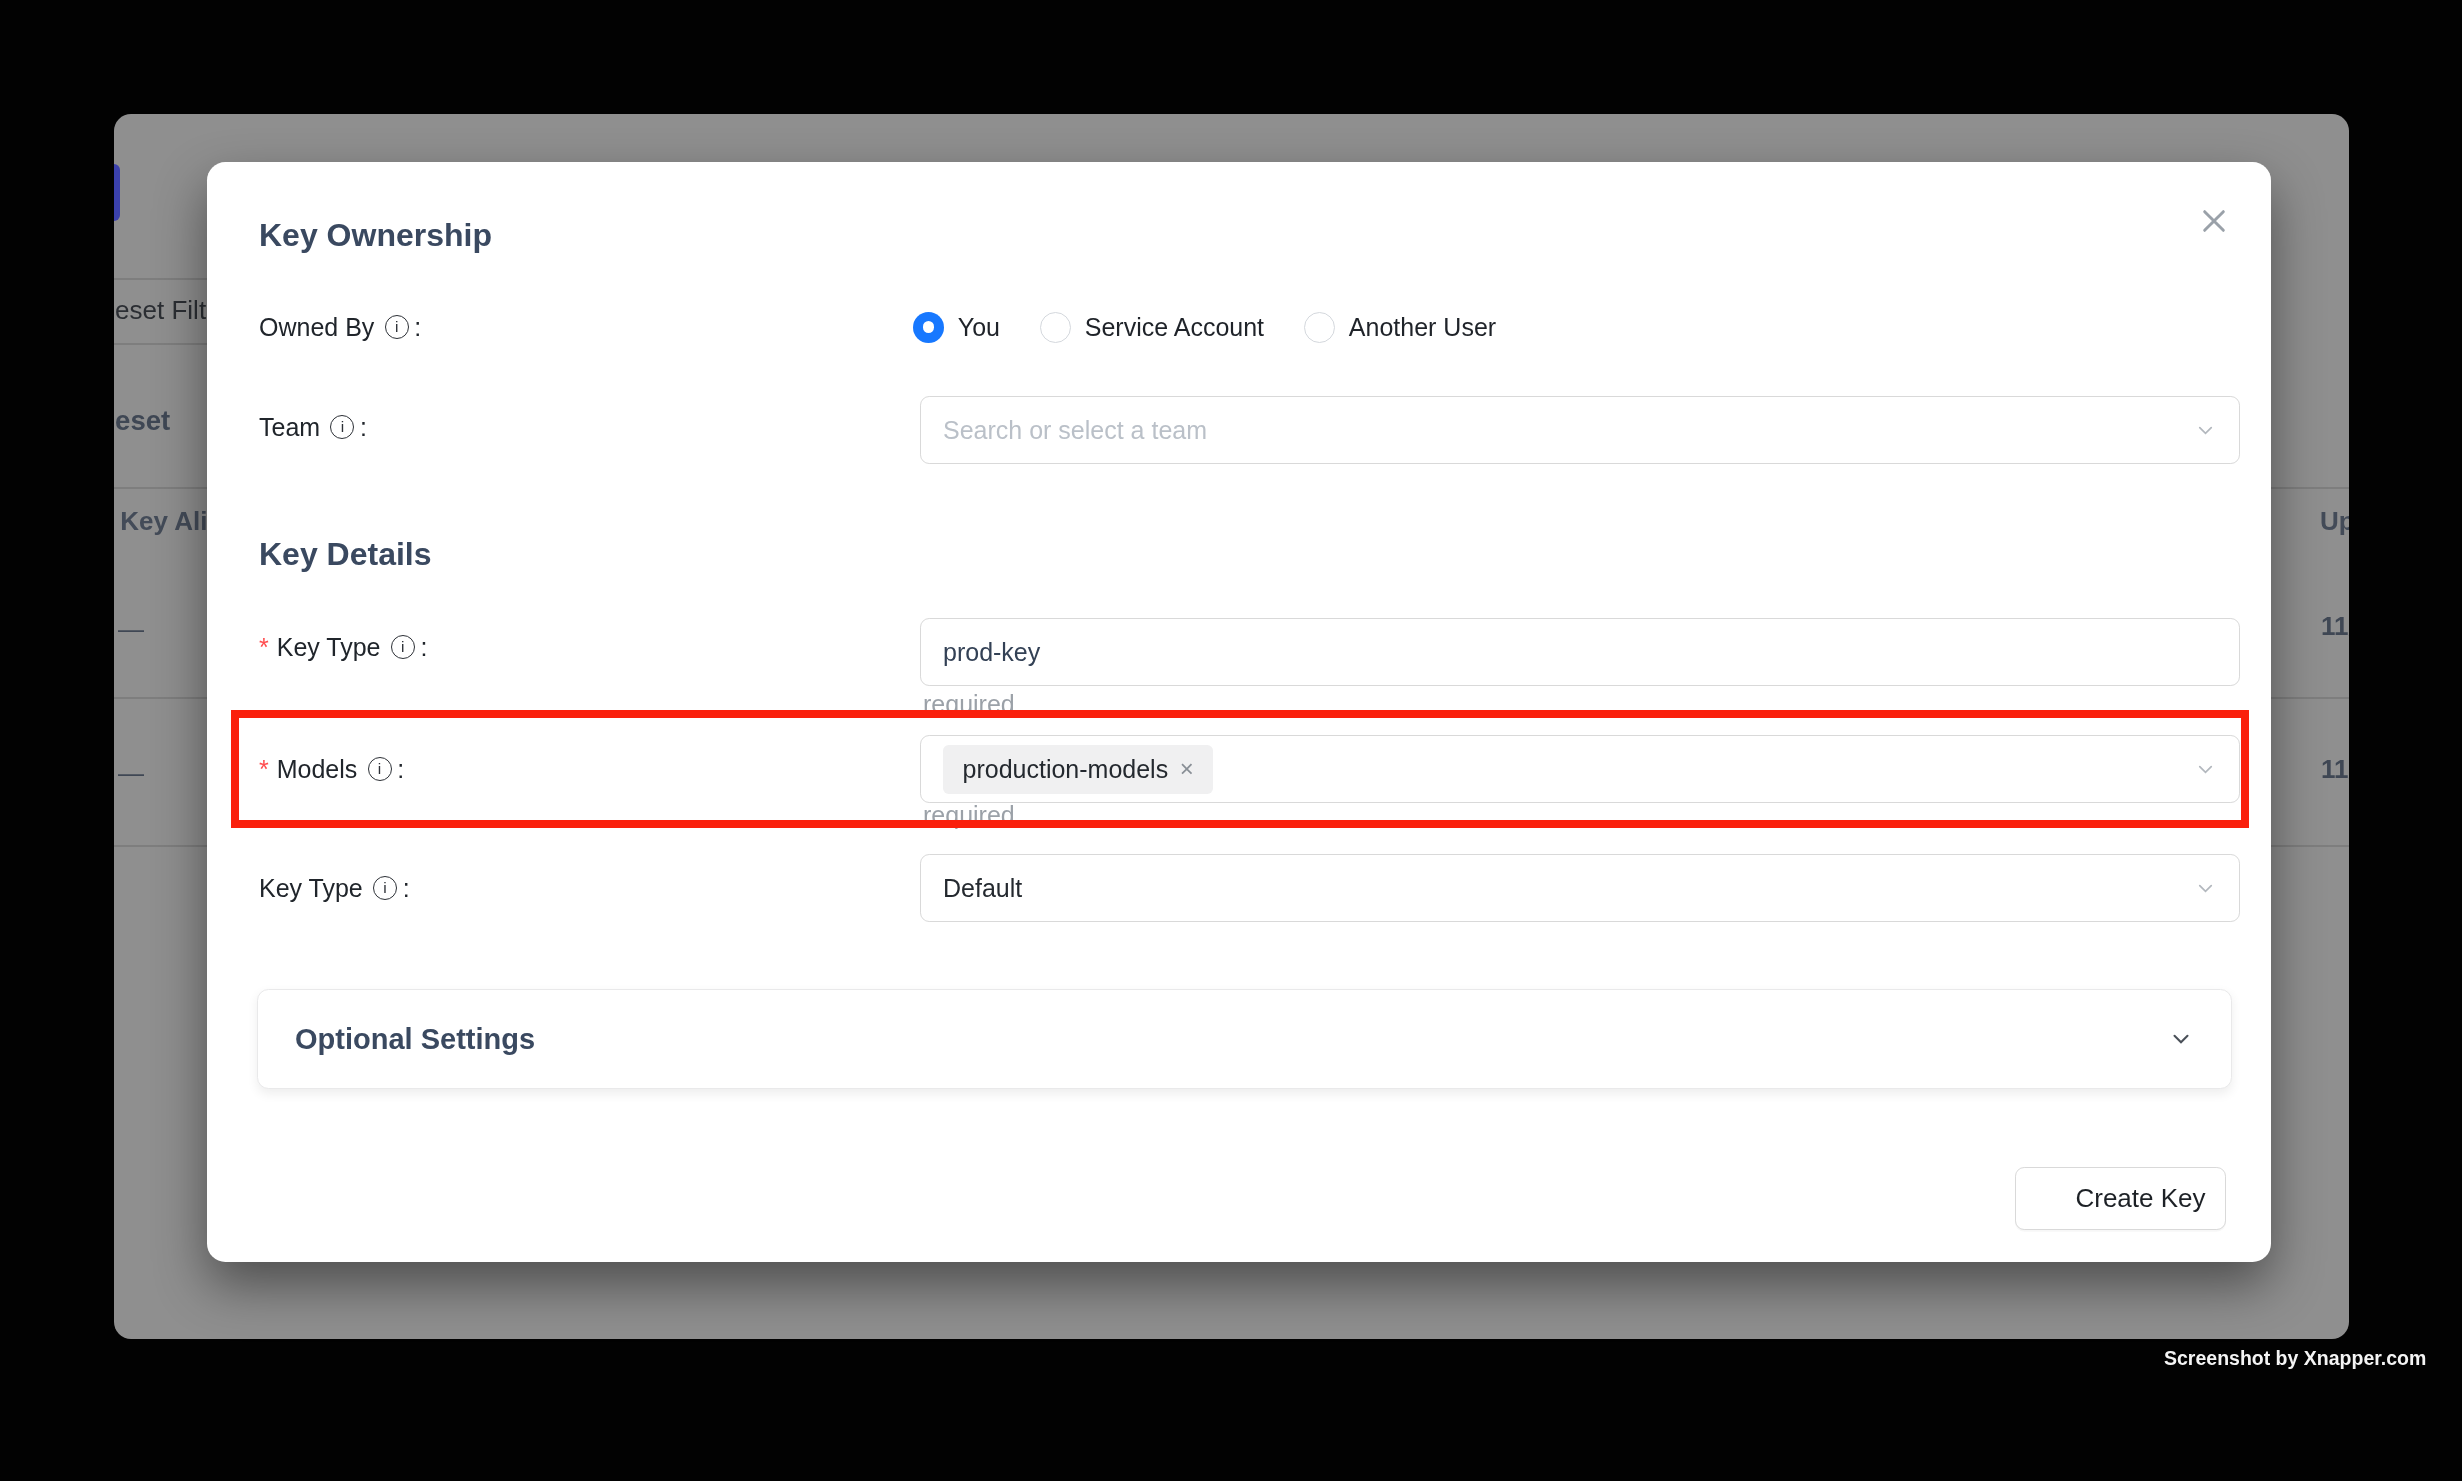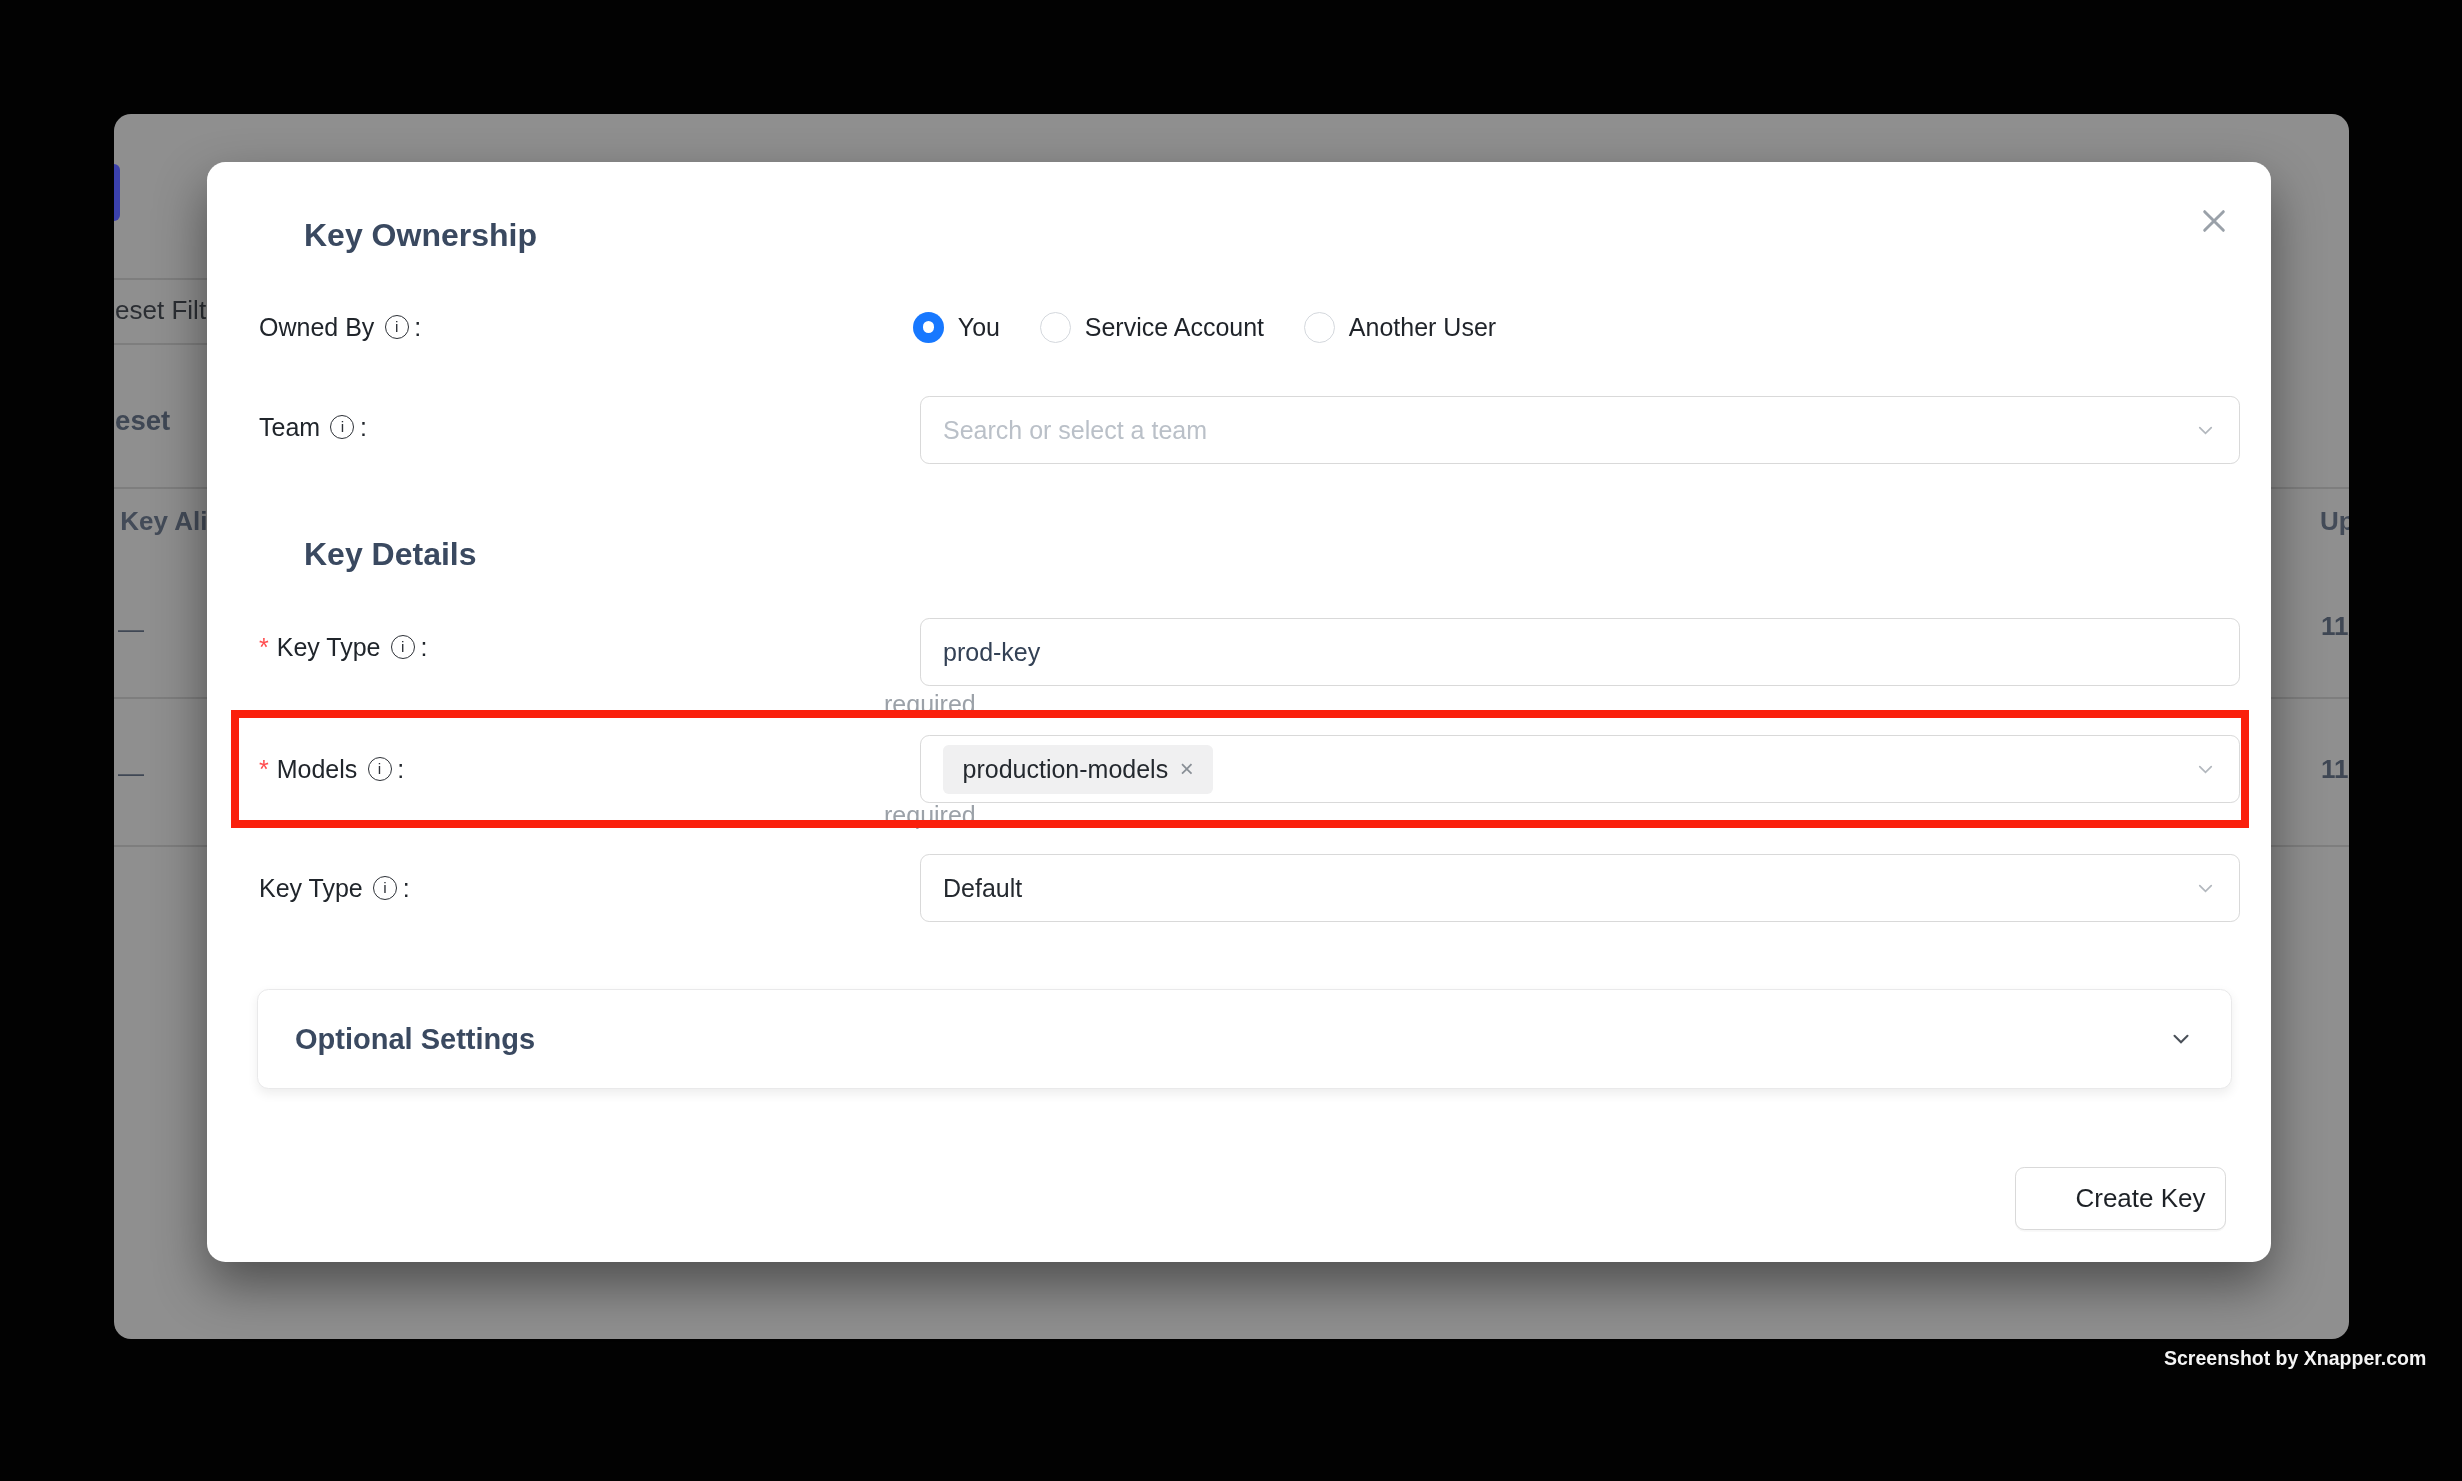--- a/index.html
+++ b/index.html
@@ -26,21 +26,21 @@
   .bg-dash-1{left:4px;top:500px;font-size:26px;}
   .bg-dash-2{left:4px;top:644px;font-size:26px;}
   .bg-date-1{left:2207px;top:497px;font-size:26px;font-weight:600;}
   .bg-date-2{left:2207px;top:640px;font-size:26px;font-weight:600;}
 
   
   .modal{position:absolute;left:207px;top:162px;width:2064px;height:1100px;background:#fff;
          border-radius:18.4px;box-shadow:0 23px 52px rgba(0,0,0,.45);}
   .close-btn{position:absolute;left:1988px;top:40px;width:37px;height:37px;display:flex;
              align-items:center;justify-content:center;cursor:pointer;}
-  .sec-title{position:absolute;left:52px;font-size:32px;font-weight:600;color:#3a4960;white-space:nowrap;margin-left:45px;}
+  .sec-title{position:absolute;left:52px;font-size:32px;font-weight:600;color:#3a4960;white-space:nowrap;}
   .t-ownership{top:55px;}
   .t-details{top:374px;}
 
   .lrow{position:absolute;left:52px;height:36px;display:flex;align-items:center;gap:5.7px;
         font-size:25px;color:#20252b;white-space:nowrap;}
   .r-owned{top:147px;}
   .r-team{top:247px;}
   .r-keyname{top:467px;}
   .r-models{top:589px;}
   .r-keytype{top:708px;}
@@ -67,21 +67,21 @@
   .f-keytype{top:692px;}
   .placeholder{color:#bac0c8;}
   .field-value{color:#24292f;}
   .input-value{color:#334155;}
   .chevron{margin-left:auto;display:flex;align-items:center;}
 
   .tag{height:49px;background:#f0f0f1;border-radius:5.7px;display:flex;align-items:center;
        gap:11.5px;padding:0 19.5px;font-size:25px;color:#24292f;}
   .tag-x{color:#898f96;font-size:24px;cursor:pointer;line-height:1;}
 
-  .req-msg{position:absolute;left:677px;font-size:25px;color:#9ba1a8;}
+  .req-msg{position:absolute;left:716px;font-size:25px;color:#9ba1a8;}
   .req-1{top:528px;}
   .req-2{top:639px;}
 
   .opt-panel{position:absolute;left:50px;top:827px;width:1975px;height:100px;background:#fff;
              border:1.1px solid #e9e9ea;border-radius:11.5px;display:flex;align-items:center;
              padding:0 37px;cursor:pointer;box-shadow:0 4.6px 10.3px rgba(0,0,0,.07);}
   .opt-title{font-size:29px;font-weight:600;color:#3a4960;}
   .opt-chevron{margin-left:auto;display:flex;align-items:center;}
 
   .create-btn{position:absolute;left:1808px;top:1005px;width:211px;height:63px;background:#fff;

